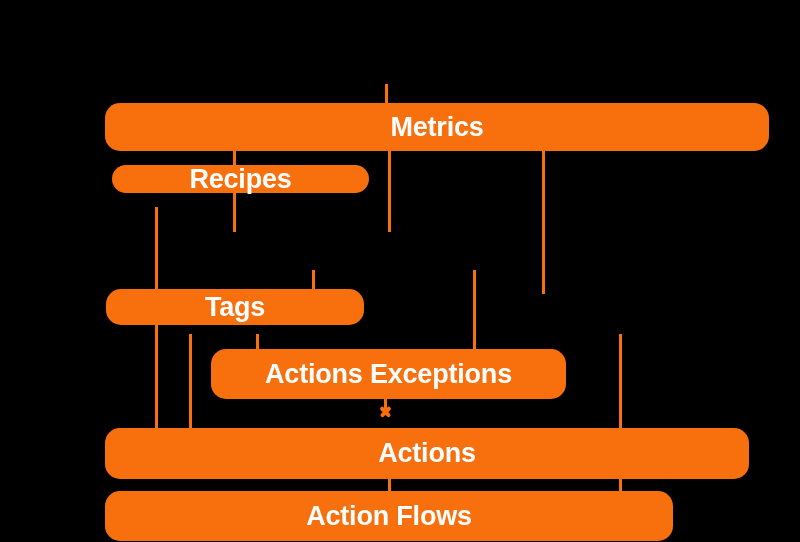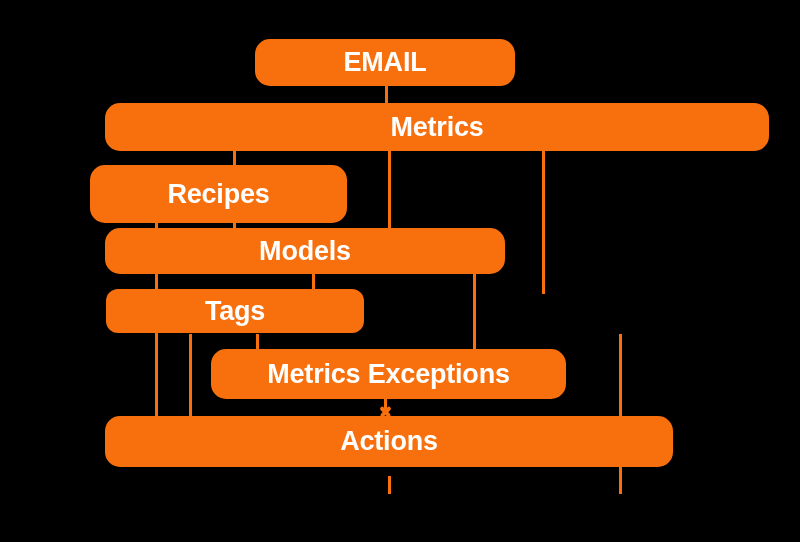--- a/index.html
+++ b/index.html
@@ -64,26 +64,26 @@
     font-size: 27px;
     font-weight: 700;
     letter-spacing: -0.2px;
     display: flex;
     align-items: center;
     justify-content: center;
     white-space: nowrap;
   }
   .n-email    { left: 255px; top: 39px;  width: 260px; height: 47px; }
   .n-metrics  { left: 105px; top: 103px; width: 664px; height: 48px; }
-  .n-recipes  { left: 90px; top: 165px; width: 257px; height: 58px; }
+  .n-recipes  { left: 112px; top: 165px; width: 257px; height: 28px; }
   .n-models   { left: 105px; top: 228px; width: 400px; height: 46px; }
-  .n-tags     { left: 106px; top: 289px; width: 258px; height: 44px; border-radius: 12px; }
+  .n-tags     { left: 106px; top: 289px; width: 258px; height: 36px; }
   .n-anomaly  { left: 415px; top: 289px; width: 258px; height: 48px; }
   .n-learning { left: 211px; top: 349px; width: 355px; height: 50px; }
-  .n-actions  { left: 105px; top: 416px; width: 568px; height: 51px; }
+  .n-actions  { left: 105px; top: 428px; width: 644px; height: 51px; }
   .n-flows    { left: 105px; top: 491px; width: 568px; height: 50px; }
 </style>
 </head>
 <body>
 
 <div class="stage">
 
   <div class="connector c-email-metrics"></div>
   <div class="connector c-metrics-models-l"></div>
   <div class="connector c-metrics-models-c"></div>
@@ -95,21 +95,20 @@
   <div class="connector c-tags-learning"></div>
   <div class="connector c-anomaly-flows"></div>
   <div class="connector c-learning-stub"></div>
   <div class="connector c-actions-flows"></div>
 
   <div class="xmark">
     <div class="bar bar1"></div>
     <div class="bar bar2"></div>
   </div>
 
-  <div class="node n-email">EMAIL</div>
   <div class="node n-metrics">Metrics</div>
   <div class="node n-recipes">Recipes</div>
-  <div class="node n-models">Models</div>
   <div class="node n-tags">Tags</div>
-  <div class="node n-learning">Metrics Exceptions</div>
+  <div class="node n-learning">Actions Exceptions</div>
   <div class="node n-actions">Actions</div>
+  <div class="node n-flows">Action Flows</div>
 
 </div>
 
 </body></html>

